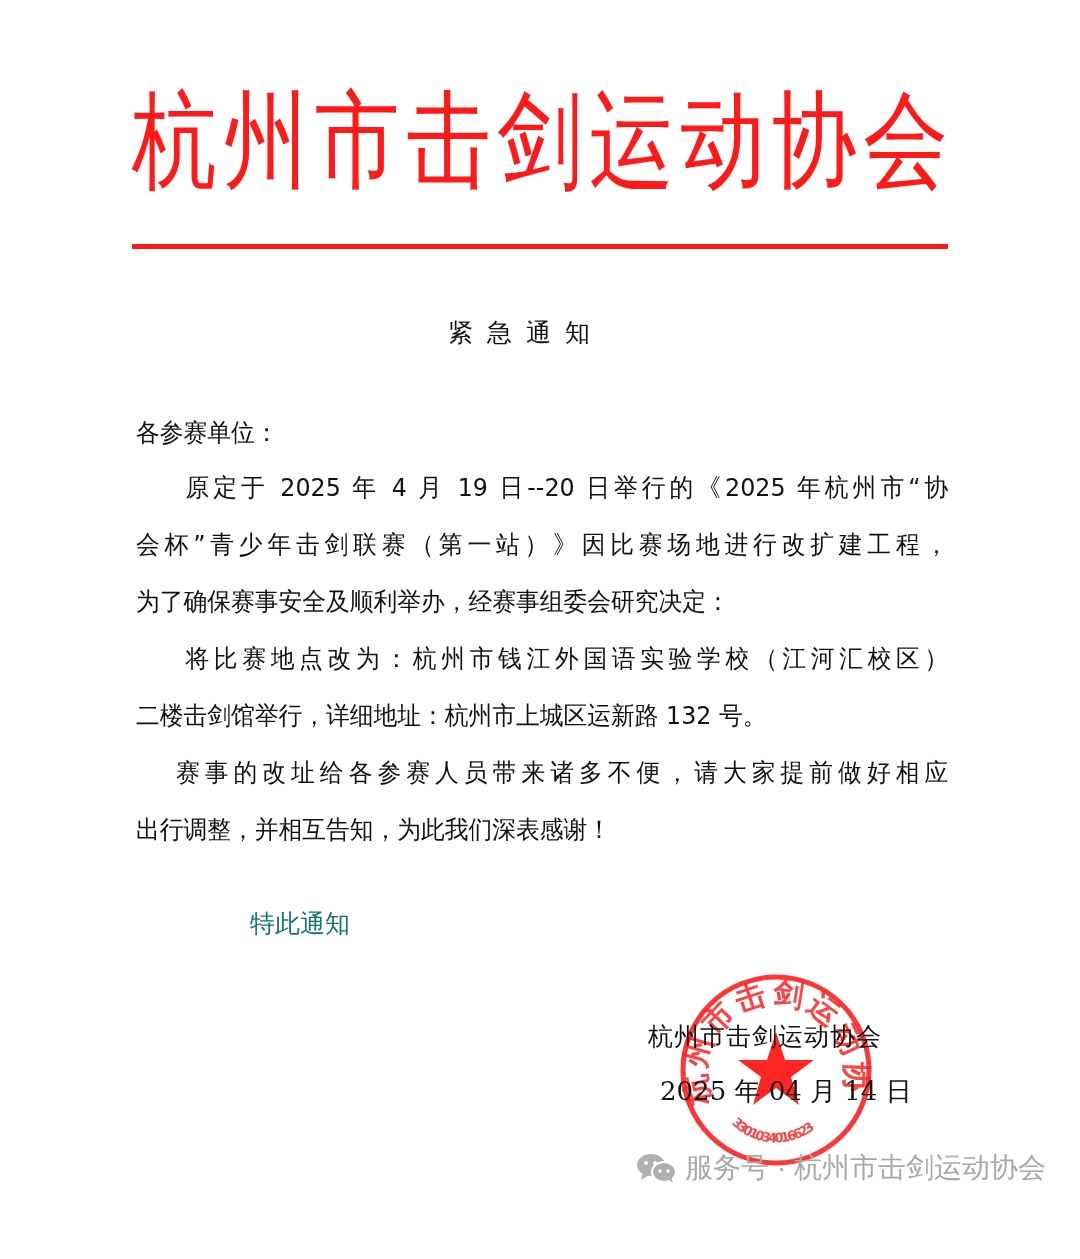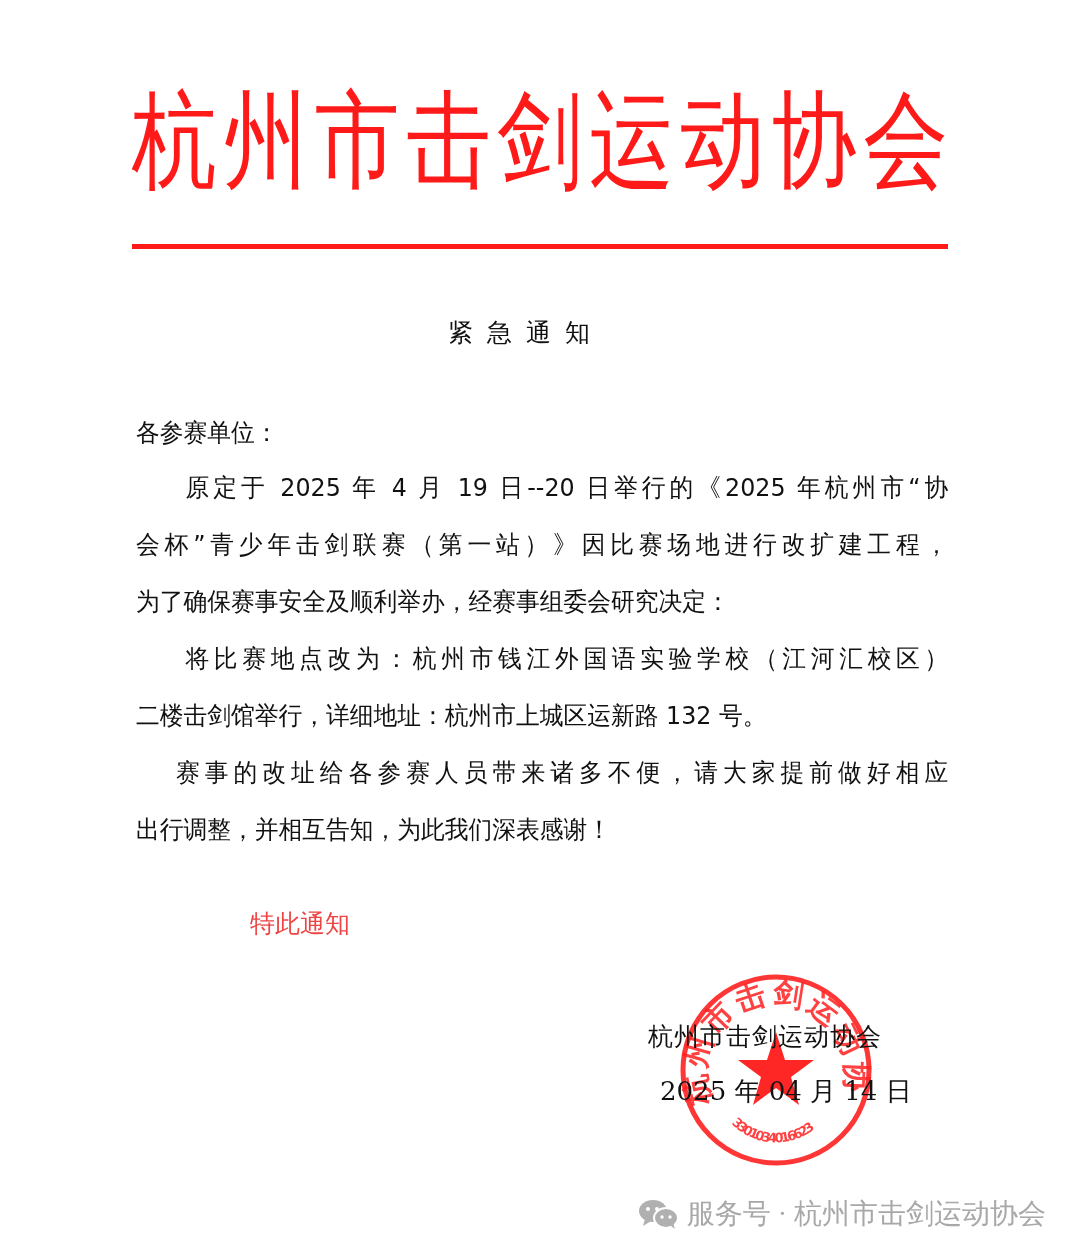--- a/index.html
+++ b/index.html
@@ -31,36 +31,36 @@
     }
     .line { display: block; white-space: nowrap; height: 57px; }
     .just { text-align-last: justify; text-align: justify; }
     .indent { padding-left: 52px; }
     .salutation { top: 404px; }
     .p1 { top: 459px; }
     .p2 { top: 630px; }
     .p3 { top: 744px; }
     .closing {
       position: absolute; left: 250px; top: 895px; font-size: 25px; line-height: 57px;
-      font-family: "DejaVu Sans", "Liberation Sans", sans-serif; color: #ef4444;
+      font-family: "DejaVu Sans", "Liberation Sans", sans-serif; color: #0f766e;
     }
     .seal {
       position: absolute; left: 678px; top: 972px; width: 196px; height: 196px;
     }
     .sig-org {
       position: absolute; left: 648px; top: 1012px; font-size: 25px; line-height: 50px;
       font-family: "DejaVu Serif", "Liberation Serif", serif; color: #111; letter-spacing: 1px;
     }
     .sig-date {
       position: absolute; left: 660px; top: 1066px; font-size: 26px; line-height: 50px;
       font-family: "DejaVu Serif", "Liberation Serif", serif; color: #111; white-space: pre; text-align: center;
     }
     .footer {
-      position: absolute; right: 34px; top: 1194px; height: 40px; display: flex; align-items: center;
-      color: #a8a8a8; font-size: 28px; font-family: Liberation Serif, serif;
+      position: absolute; right: 34px; top: 1148px; height: 40px; display: flex; align-items: center;
+      color: #a8a8a8; font-size: 28px; font-family: Liberation Sans, sans-serif;
     }
     .footer .wx { width: 44px; height: 32px; margin-right: 6px; }
   </style>
 </head>
 <body>
 
 <div class="masthead">
   <span class="inner">杭州市击剑运动协会</span>
 </div>
 <div class="red-rule"></div>

